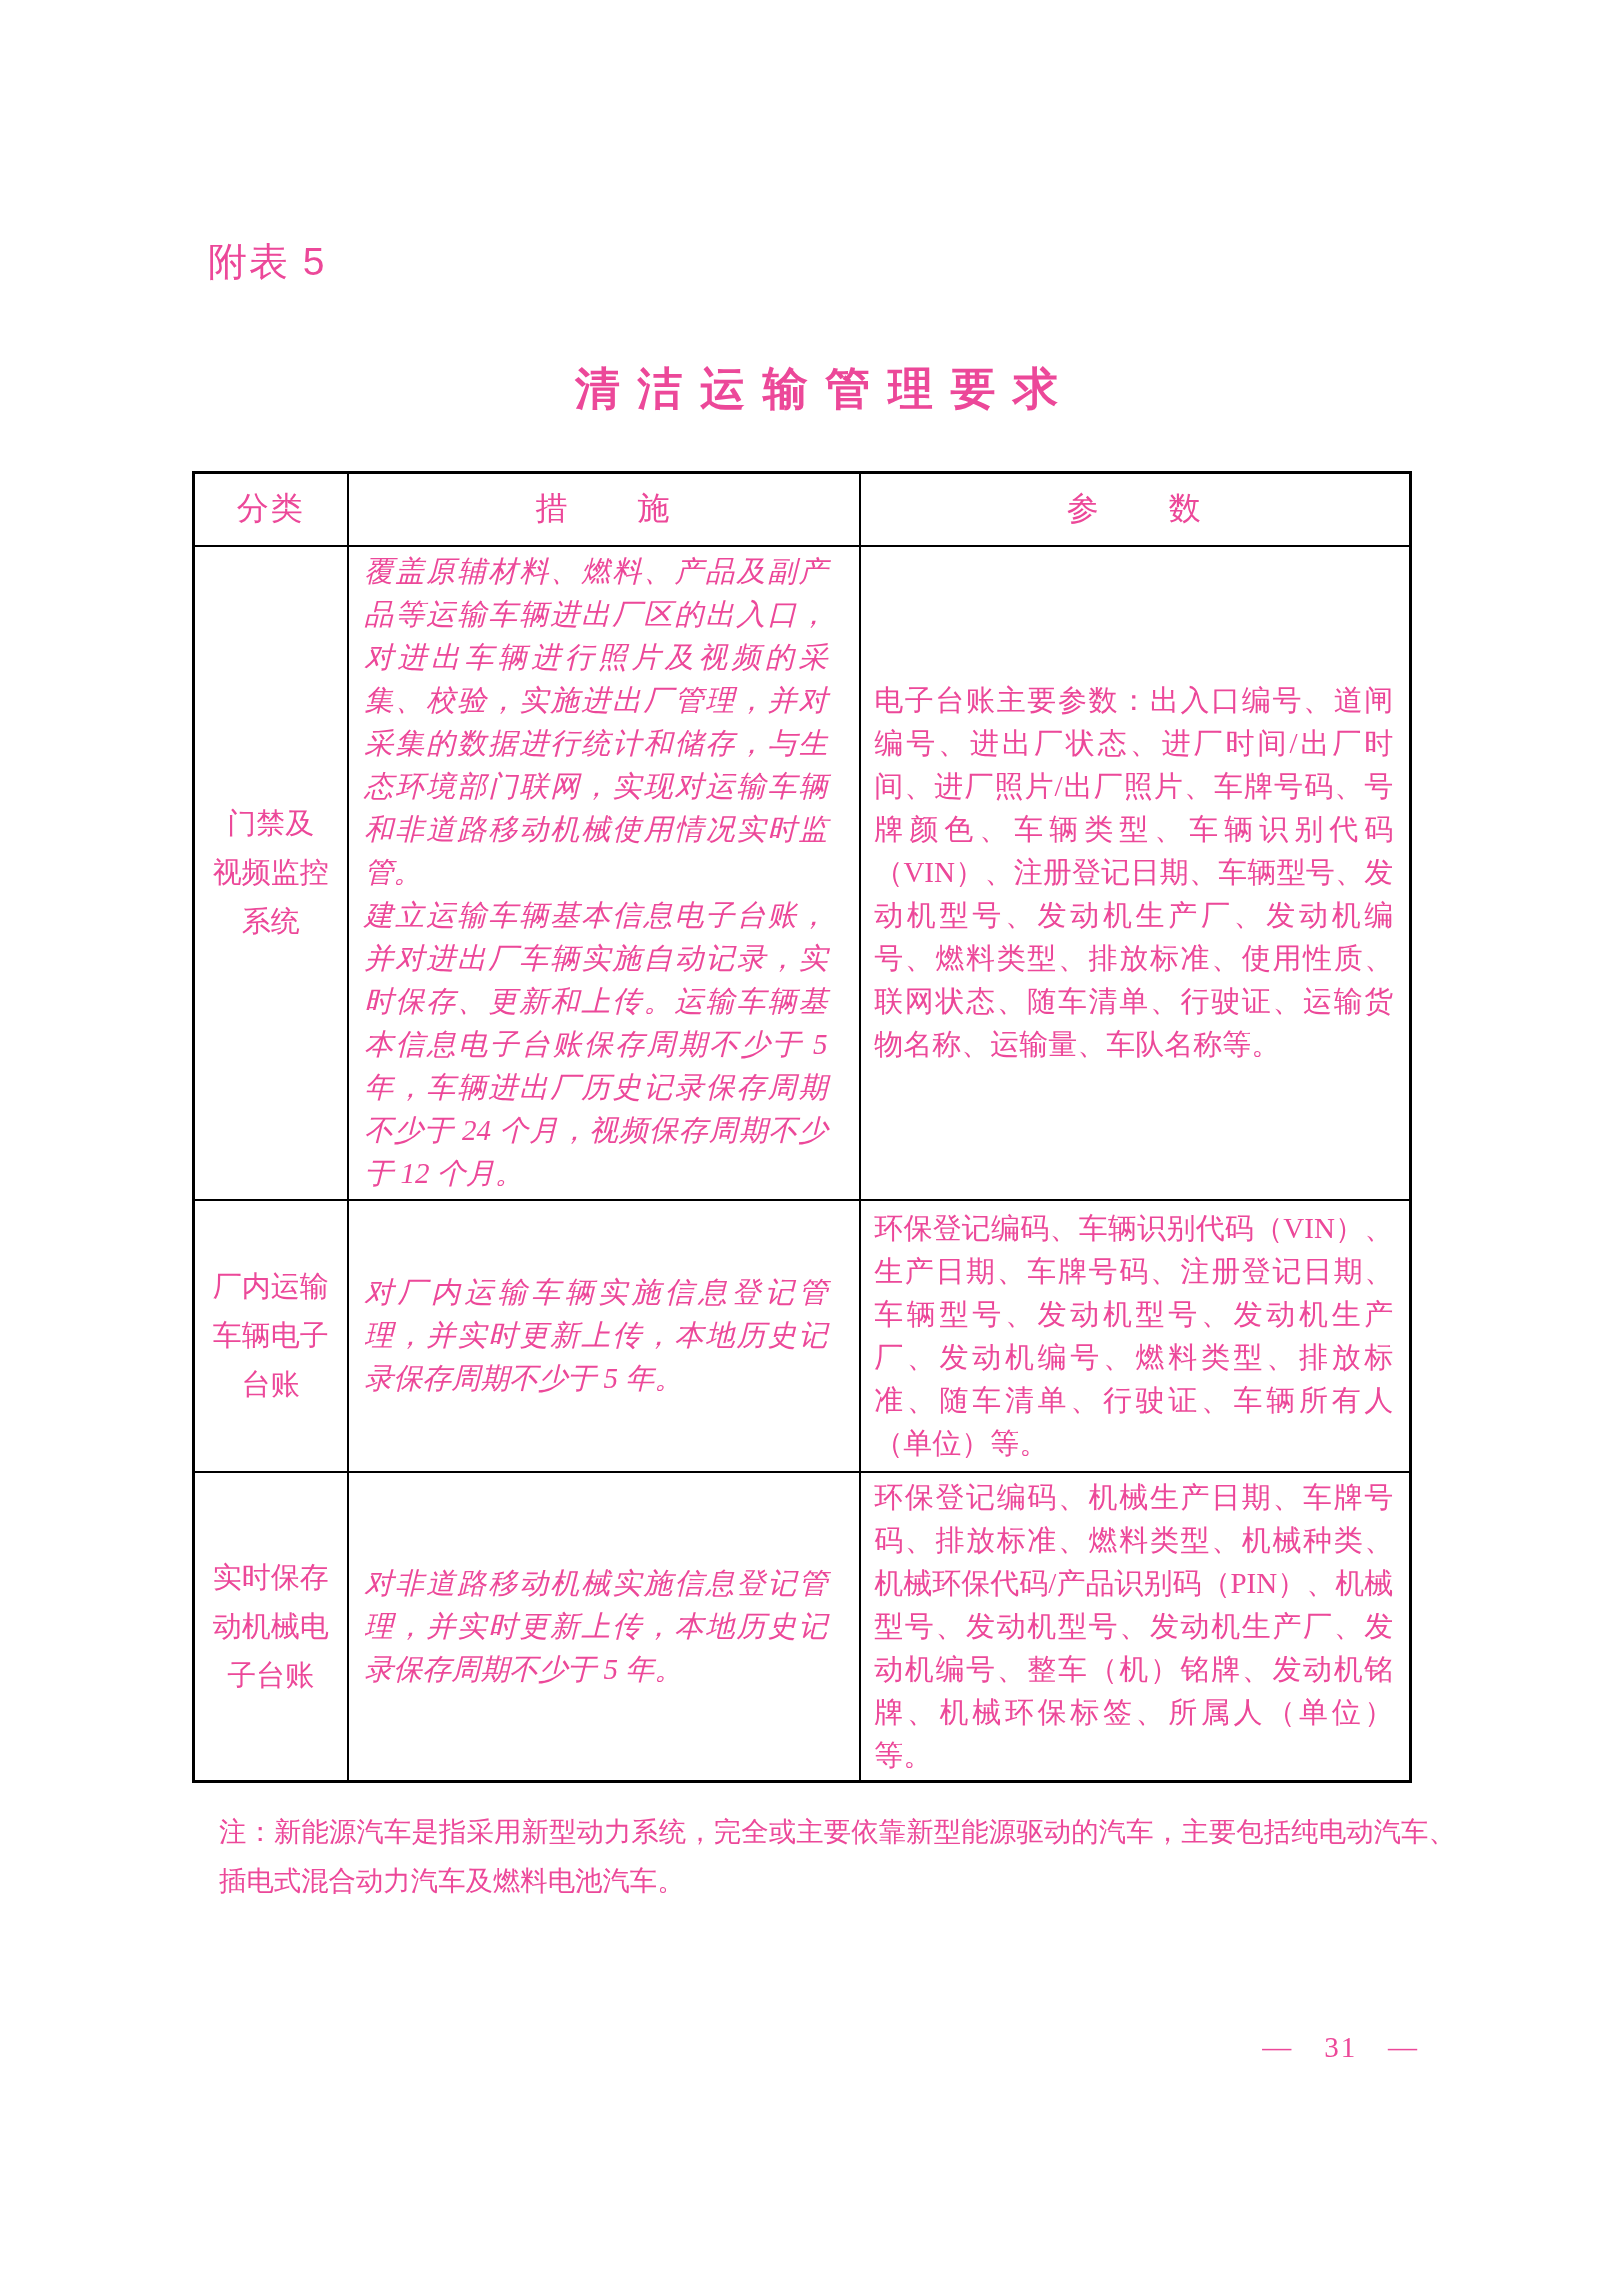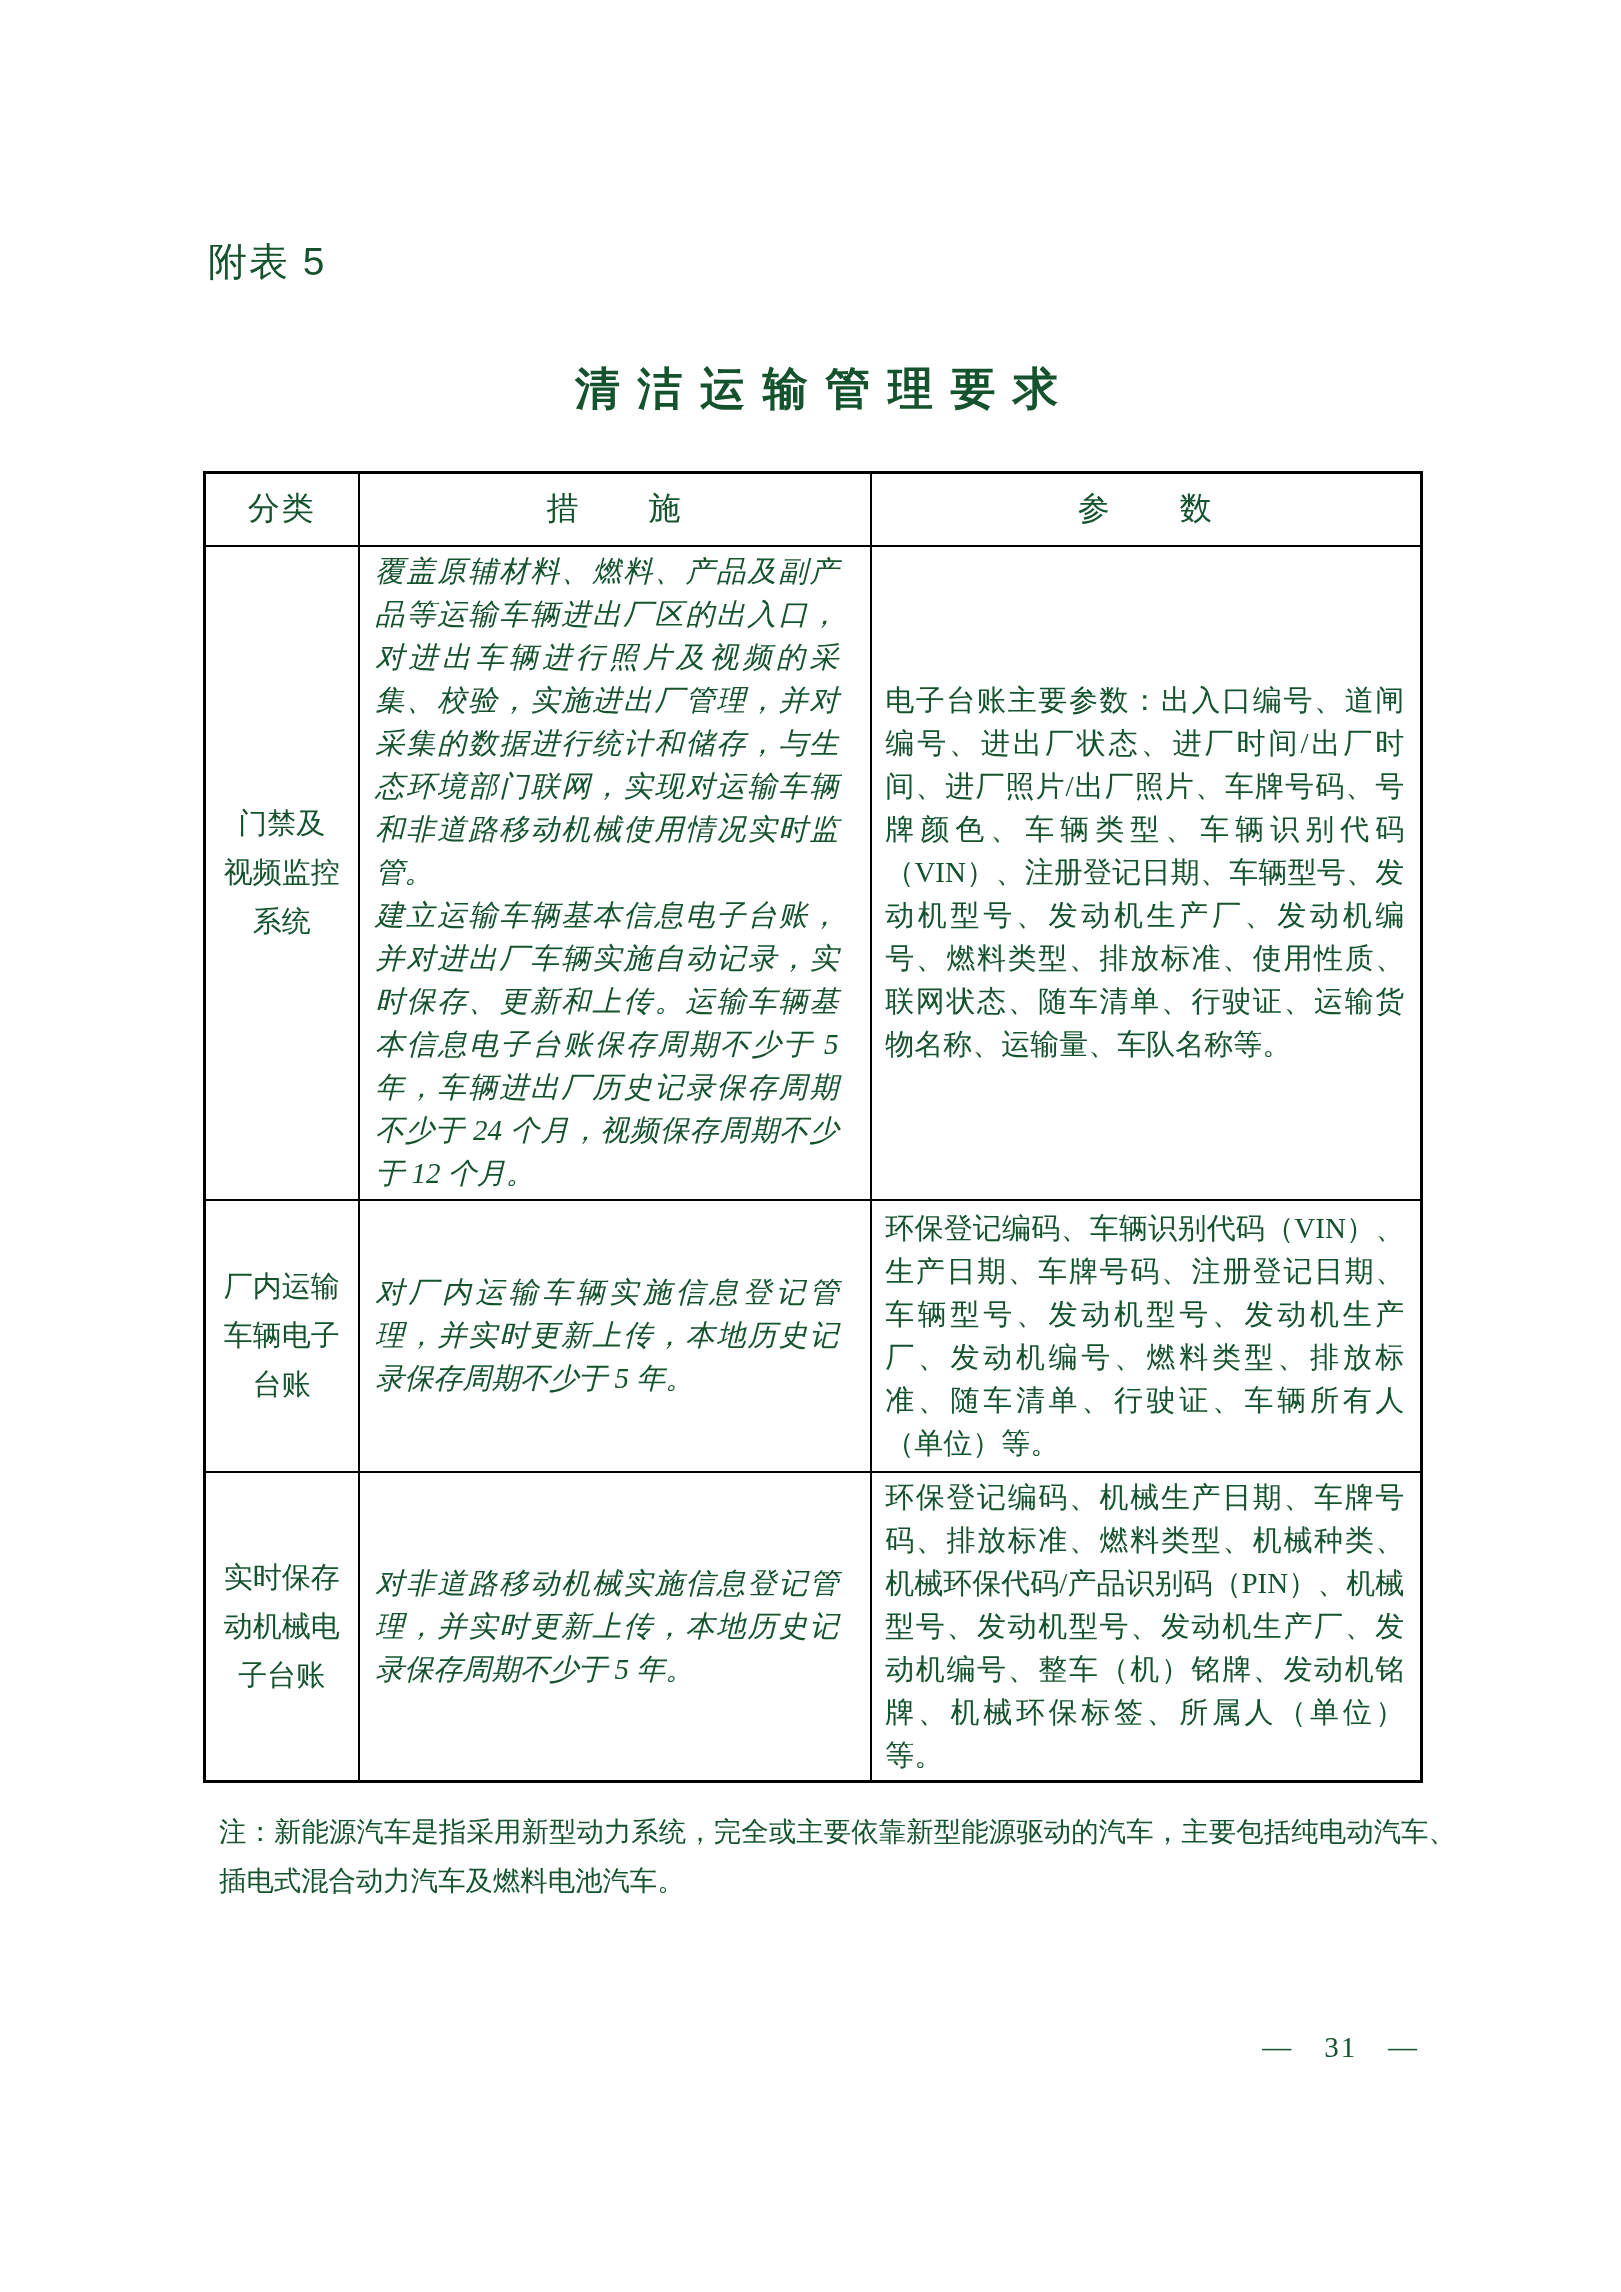--- a/index.html
+++ b/index.html
@@ -5,21 +5,21 @@
   html, body {
     margin: 0;
     padding: 0;
     background: #ffffff;
   }
   .page {
     position: relative;
     width: 1621px;
     height: 2293px;
     background: #ffffff;
-    color: #14532d;
+    color: #ec4899;
     font-family: "Liberation Serif", "DejaVu Serif", serif;
     overflow: hidden;
   }
   .appendix-label {
     position: absolute;
     left: 208px;
     top: 239px;
     font-size: 39px;
     line-height: 1.2;
     font-family: "Liberation Sans", "DejaVu Sans", sans-serif;
@@ -34,21 +34,21 @@
     margin: 6px;
     text-align: center;
     font-size: 45px;
     font-weight: bold;
     font-family: "Liberation Sans", "DejaVu Sans", sans-serif;
     letter-spacing: 17.6px;
     text-indent: 17.6px; 
   }
   table.req-table {
     position: absolute;
-    left: 203px;
+    left: 192px;
     top: 471px;
     width: 1216px;
     border-collapse: collapse;
     table-layout: fixed;
     border: 3.9px solid #000;
   }
   .req-table th,
   .req-table td {
     border: 2px solid #000;
     box-sizing: border-box;

